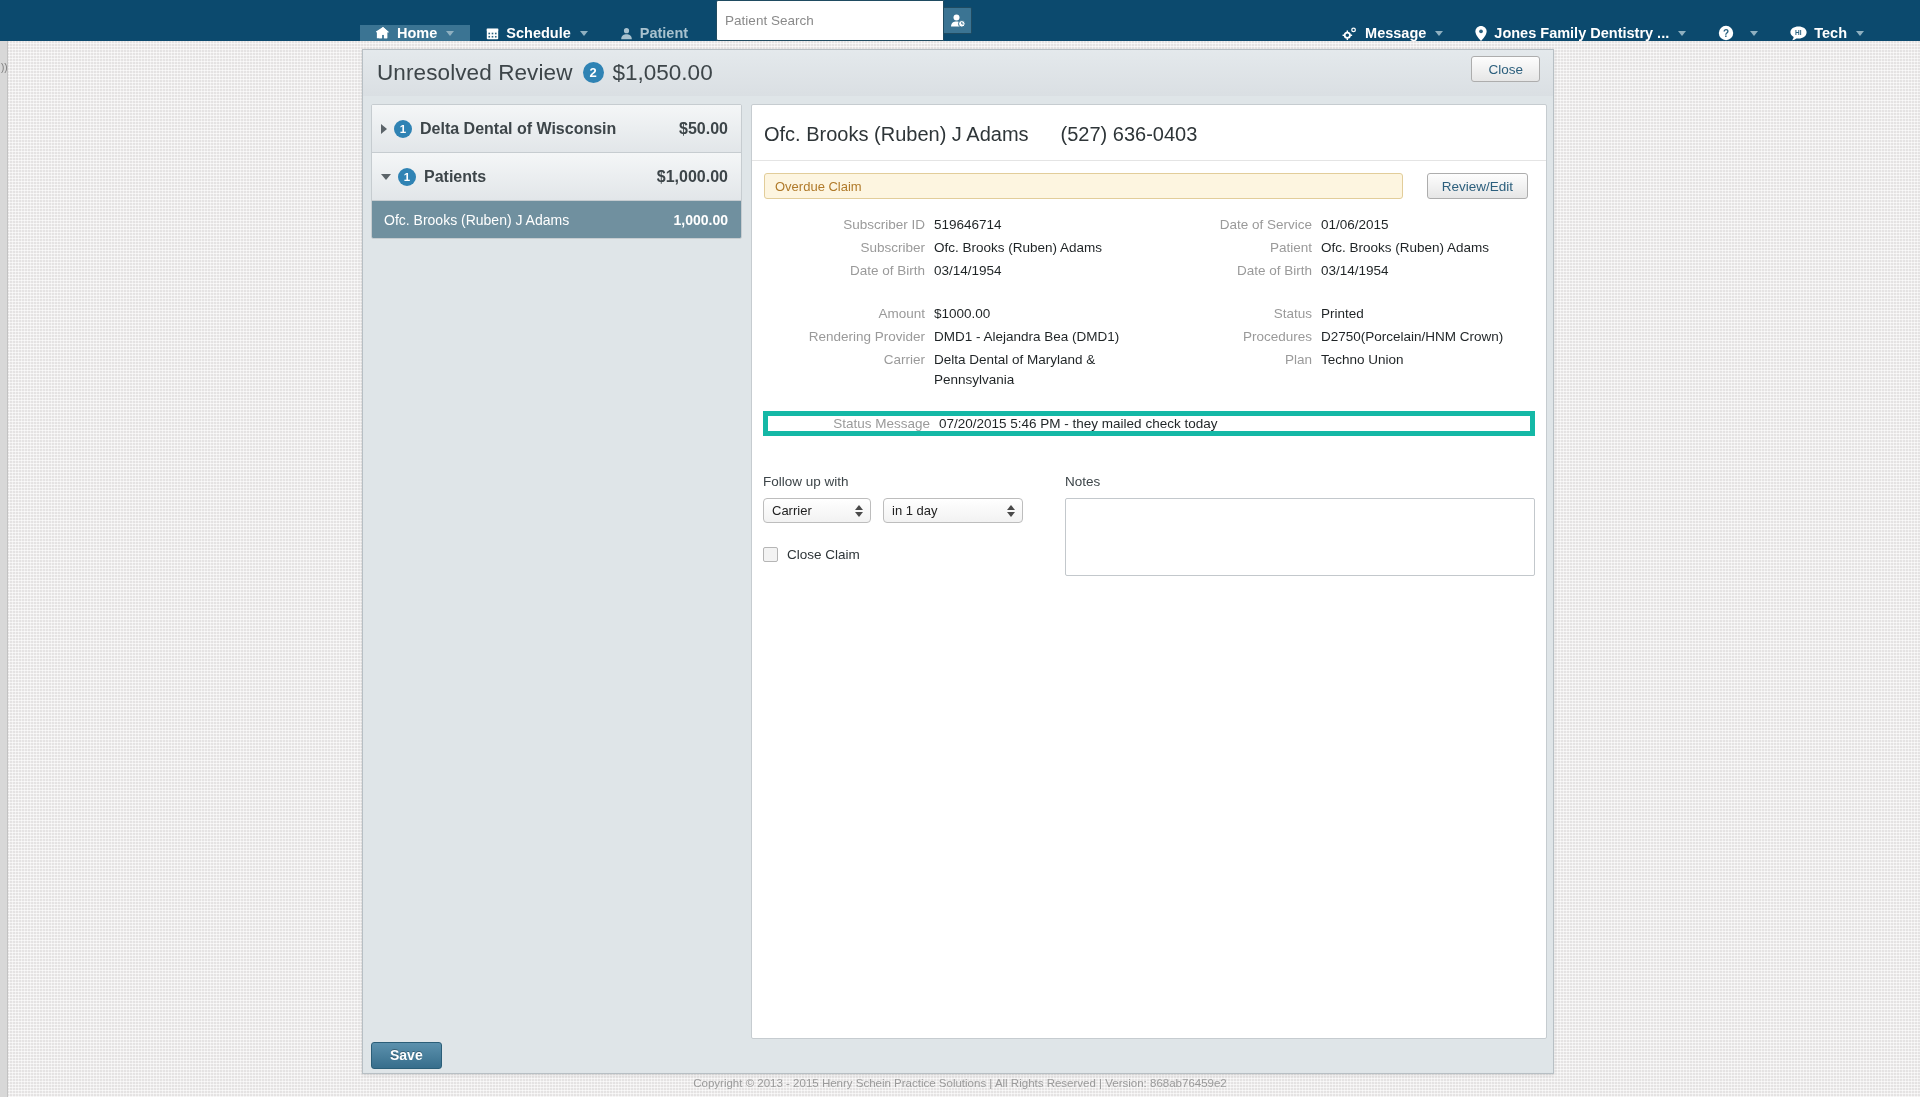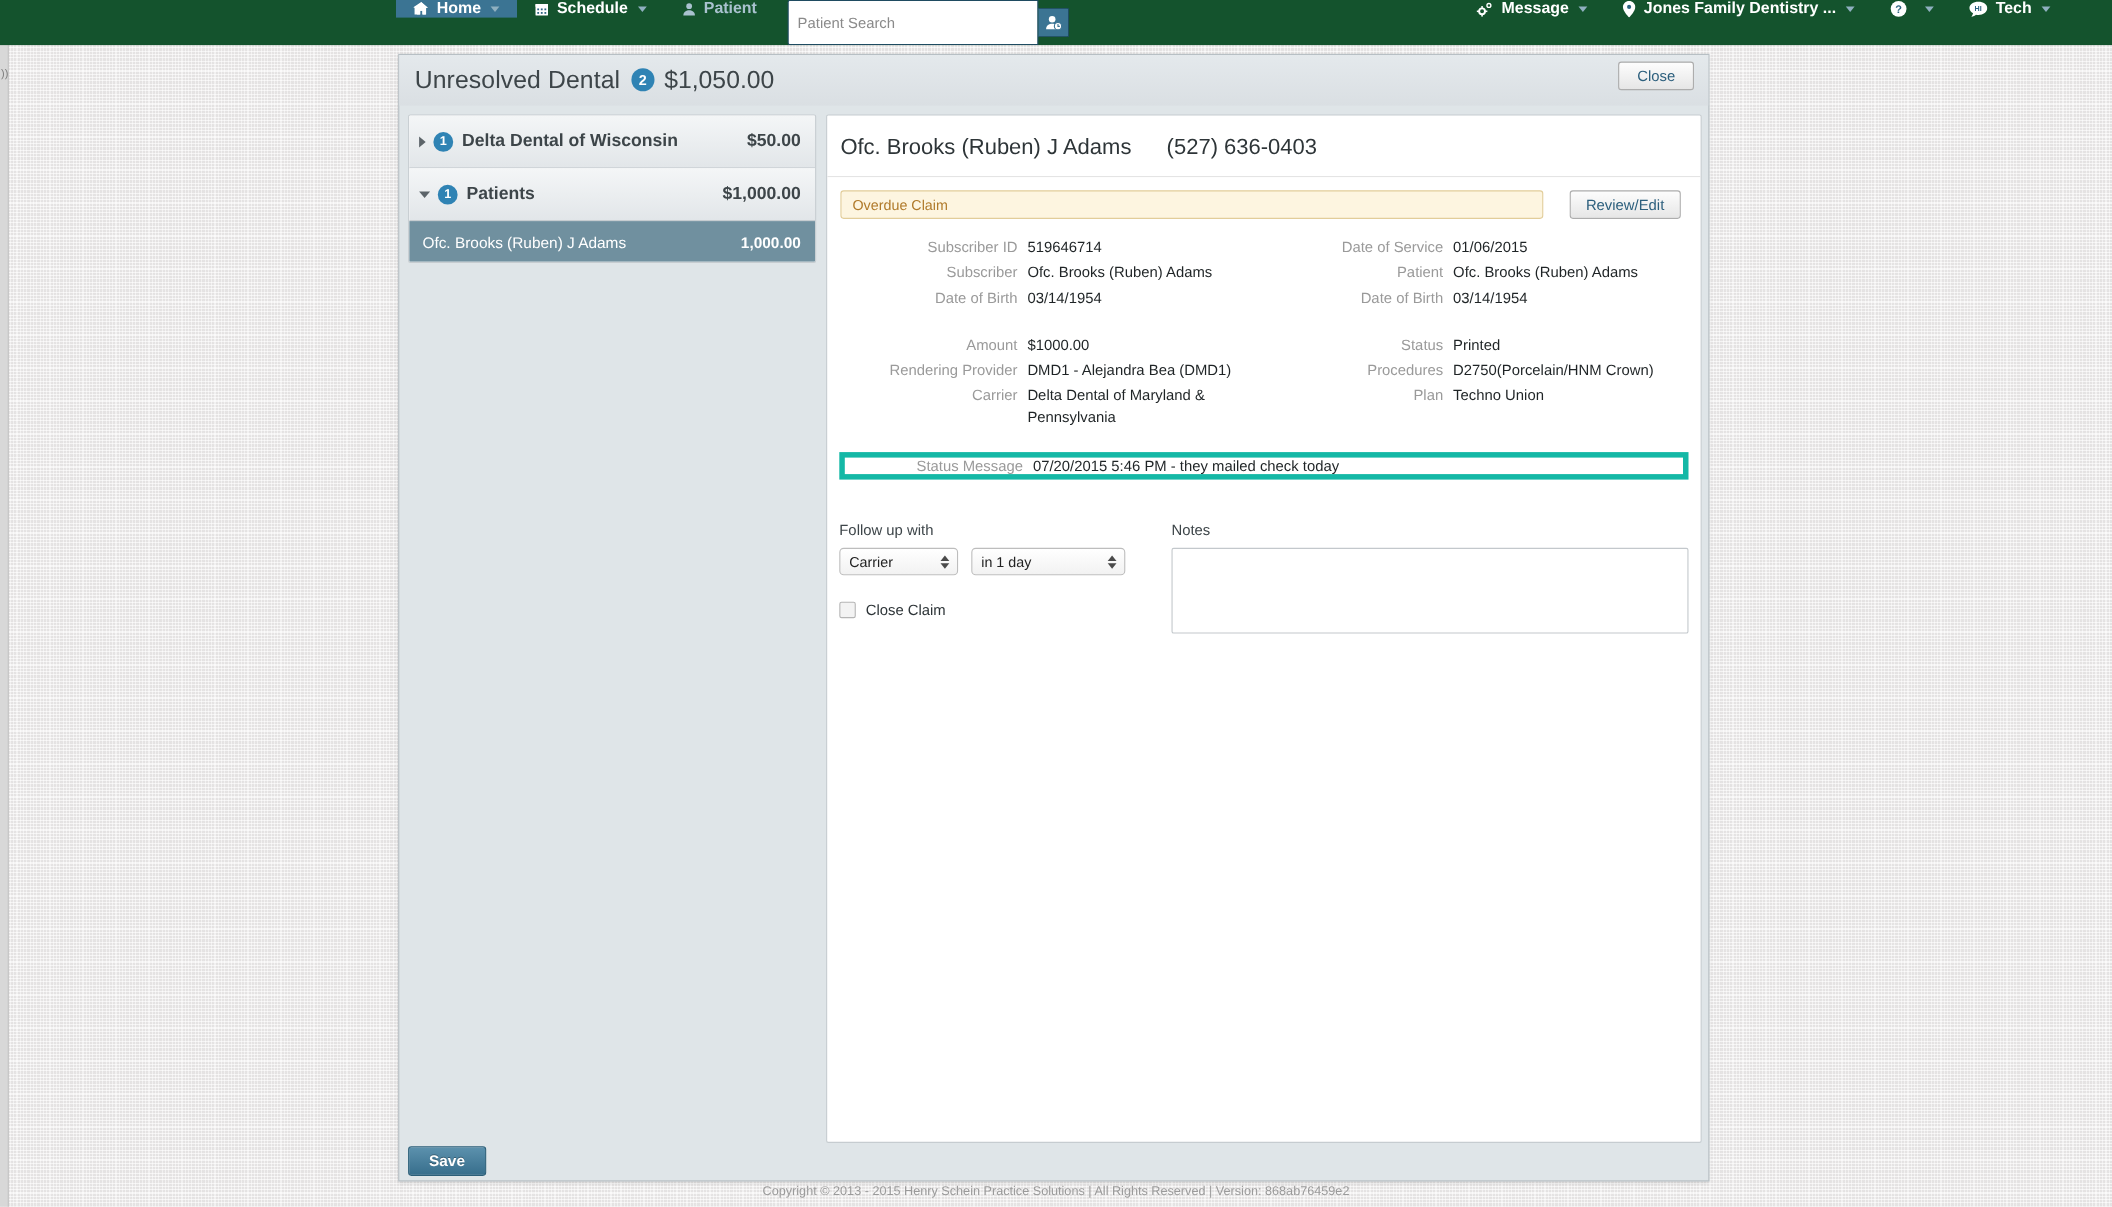--- a/index.html
+++ b/index.html
@@ -16,22 +16,22 @@
     position: absolute; inset: 0;
     background-color: #eceaea;
     background-image:
       repeating-linear-gradient(0deg, rgba(255,255,255,.55) 0px, rgba(255,255,255,.55) 1px, rgba(0,0,0,.015) 1px, rgba(0,0,0,.015) 3px),
       repeating-linear-gradient(90deg, rgba(255,255,255,.5) 0px, rgba(255,255,255,.5) 1px, rgba(0,0,0,.015) 1px, rgba(0,0,0,.015) 3px);
   }
 
   
   .topnav {
     position: absolute; left: 0; top: 0; width: 1920px; height: 41px;
-    background: #14532d;
-    display: flex; align-items: flex-start;
+    background: #0c4a6e;
+    display: flex; align-items: flex-end;
     z-index: 30;
   }
   .nav-left-spacer { width: 360px; }
   .nav-item {
     display: flex; align-items: center; gap: 7px;
     padding: 0 16px; color: #ffffff;
     font-size: 14.5px; font-weight: bold;
     cursor: pointer; white-space: nowrap;
   }
   .nav-item.active { background: #3b7493; }
@@ -428,21 +428,21 @@
   </div>
 </div>
 
 <div class="left-sliver">
   <div class="left-sliver-mark">))</div>
 </div>
 
 <div class="panel">
 
   <div class="panel-head">
-    <span class="panel-title">Unresolved Dental</span>
+    <span class="panel-title">Unresolved Review</span>
     <span class="count-badge">2</span>
     <span class="panel-total">$1,050.00</span>
     <div class="close-btn">Close</div>
   </div>
 
   <div class="panel-body">
 
     <div class="sidebar">
 
       <div class="group-row">

